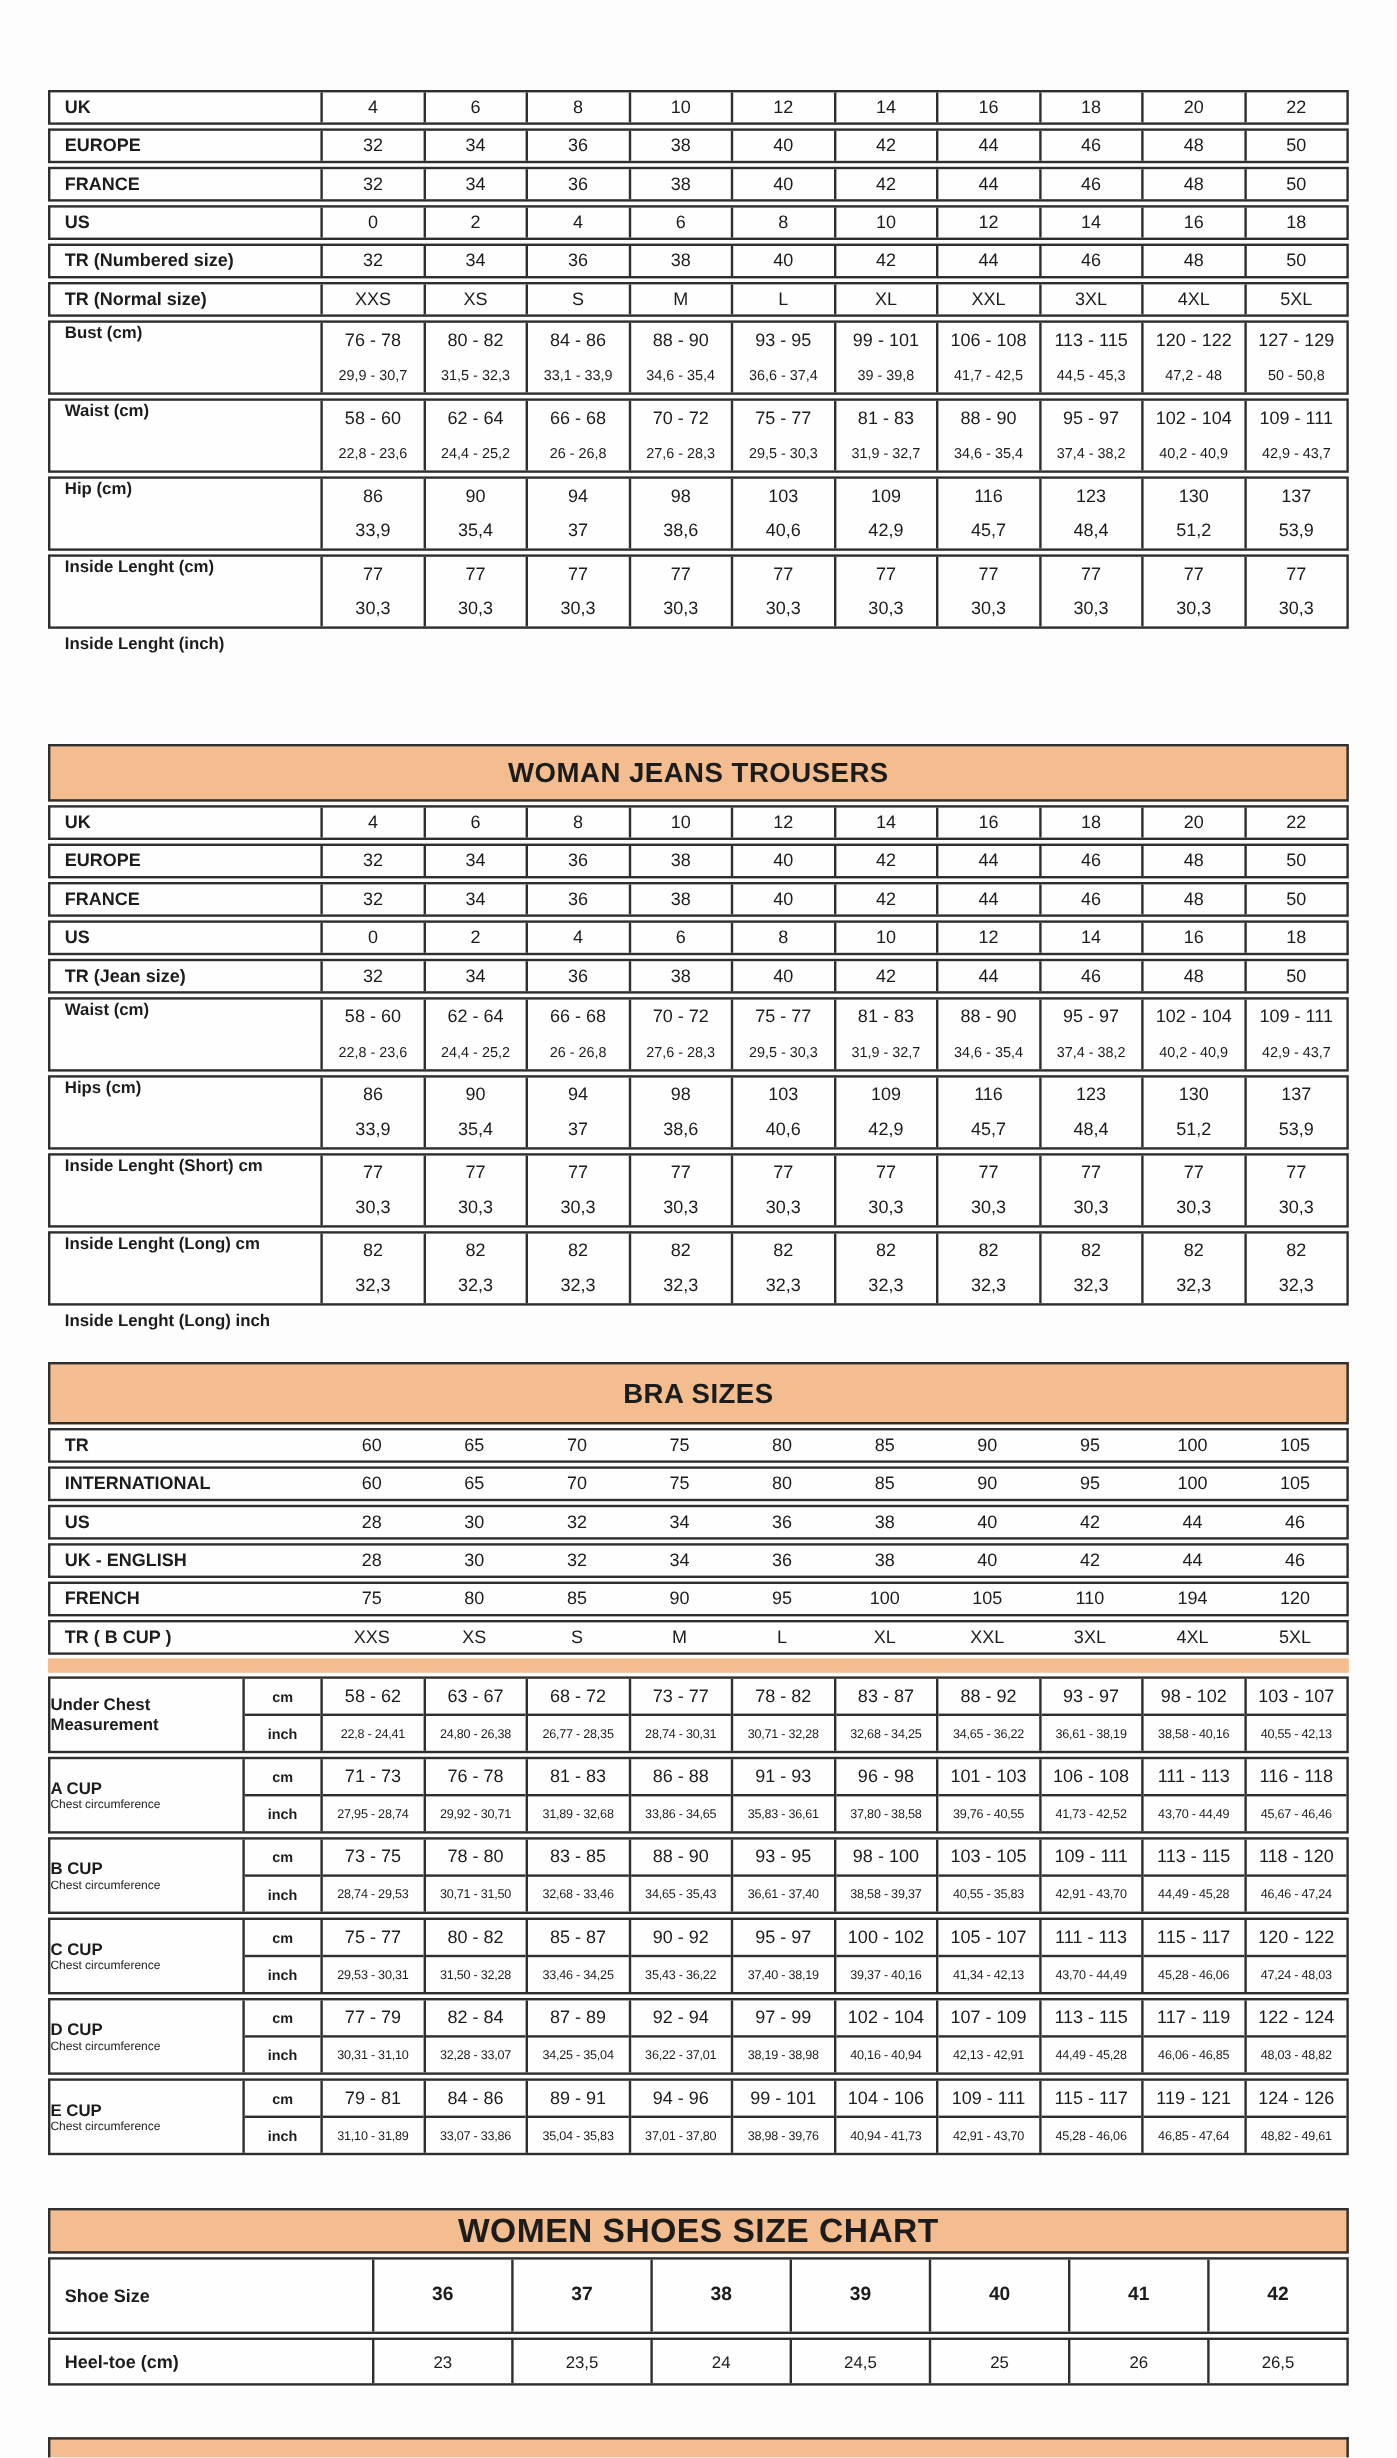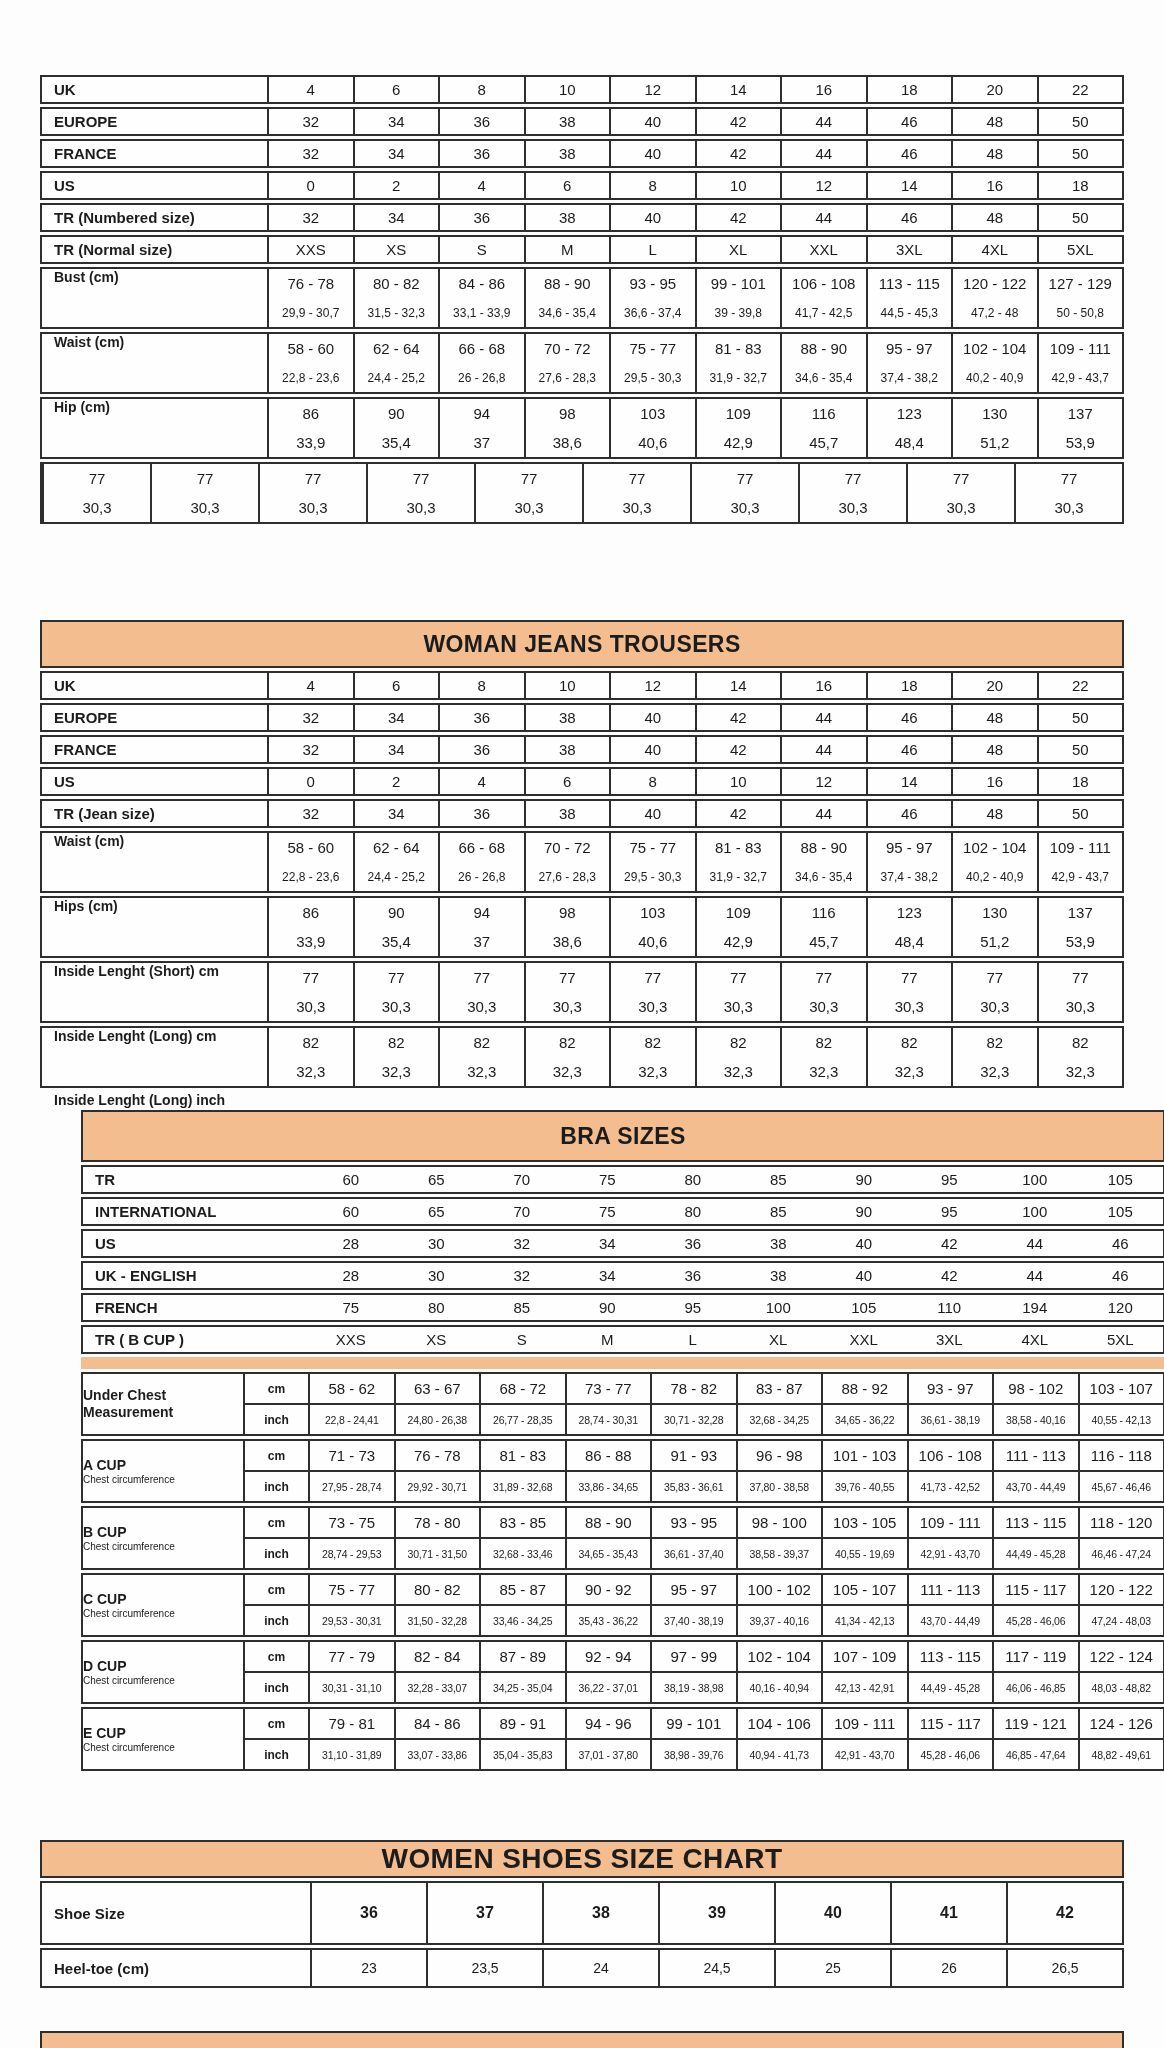--- a/index.html
+++ b/index.html
@@ -6,21 +6,21 @@
   html, body { width: 1164px; height: 2048px; overflow: hidden; }
   body {
     position: relative;
     background: var(--page, #fdfdfd);
     color: var(--ink, #1c1c1c);
     font-family: "Liberation Sans", sans-serif;
   }
   .tbl { position: absolute; left: 40px; width: 1084px; display: flex; flex-direction: column; gap: 3px; }
   #t-woman { top: 75px; }
   #t-jeans { top: 620px; }
-  #t-bra   { top: 1110px; margin-left: 41px; }
+  #t-bra   { top: 1135px; }
   #t-shoes { top: 1840px; }
   .rows { display: flex; flex-direction: column; gap: 3px; }
   .box { border: 2px solid var(--line, #2e2e2e); background: var(--cell, #fefefe); }
   .hdr { background: var(--accent, #f3bd8f); display: flex; flex-direction: column; align-items: center; justify-content: center; }
   .hdr-woman { height: 50px; }
   .hdr-jeans { height: 48px; }
   .hdr-bra   { height: 52px; }
   .hdr-shoes { height: 38px; }
   .title { font-weight: bold; font-size: 23px; letter-spacing: .4px; }
   .hdr-shoes .title { font-size: 28px; }
@@ -406,20 +406,24 @@
             <div class="v">130</div>
             <div class="v">51,2</div>
           </div>
           <div class="cellcol">
             <div class="v">137</div>
             <div class="v">53,9</div>
           </div>
         </div>
       </div>
       <div class="r box row-g">
+        <div class="lab col">
+          <div class="labline">Inside Lenght (cm)</div>
+          <div class="labline">Inside Lenght (inch)</div>
+        </div>
         <div class="vals">
           <div class="cellcol">
             <div class="v">77</div>
             <div class="v">30,3</div>
           </div>
           <div class="cellcol">
             <div class="v">77</div>
             <div class="v">30,3</div>
           </div>
           <div class="cellcol">
@@ -1182,21 +1186,21 @@
           <div class="cellcol">
             <div class="v">93 - 95</div>
             <div class="v t10 bt">36,61 - 37,40</div>
           </div>
           <div class="cellcol">
             <div class="v">98 - 100</div>
             <div class="v t10 bt">38,58 - 39,37</div>
           </div>
           <div class="cellcol">
             <div class="v">103 - 105</div>
-            <div class="v t10 bt">40,55 - 19,69</div>
+            <div class="v t10 bt">40,55 - 35,83</div>
           </div>
           <div class="cellcol">
             <div class="v">109 - 111</div>
             <div class="v t10 bt">42,91 - 43,70</div>
           </div>
           <div class="cellcol">
             <div class="v">113 - 115</div>
             <div class="v t10 bt">44,49 - 45,28</div>
           </div>
           <div class="cellcol">

